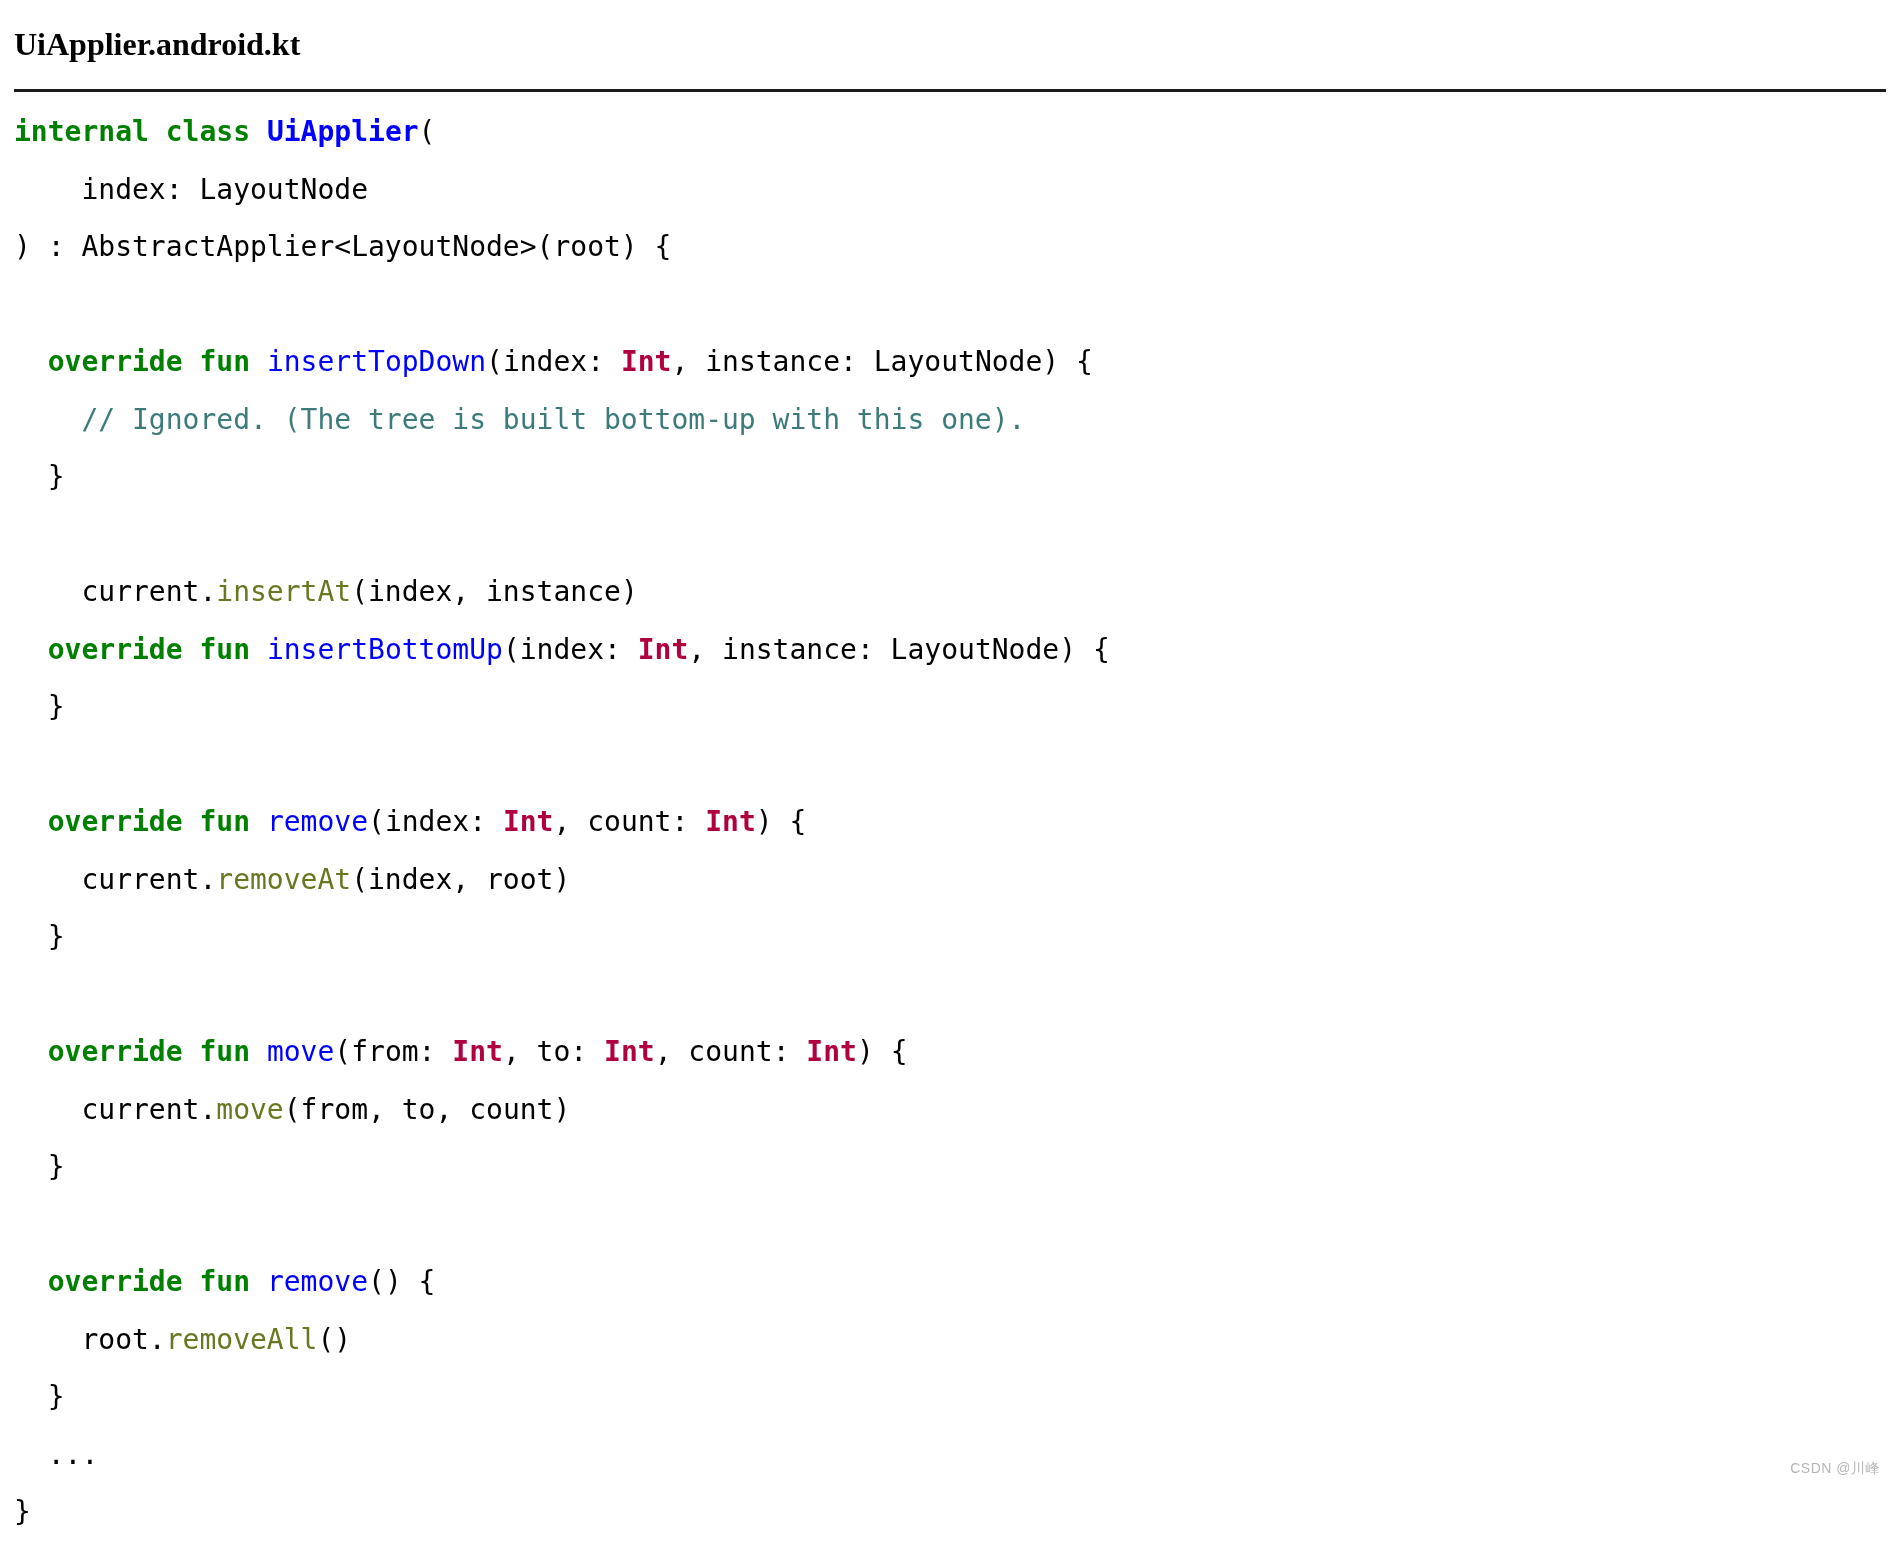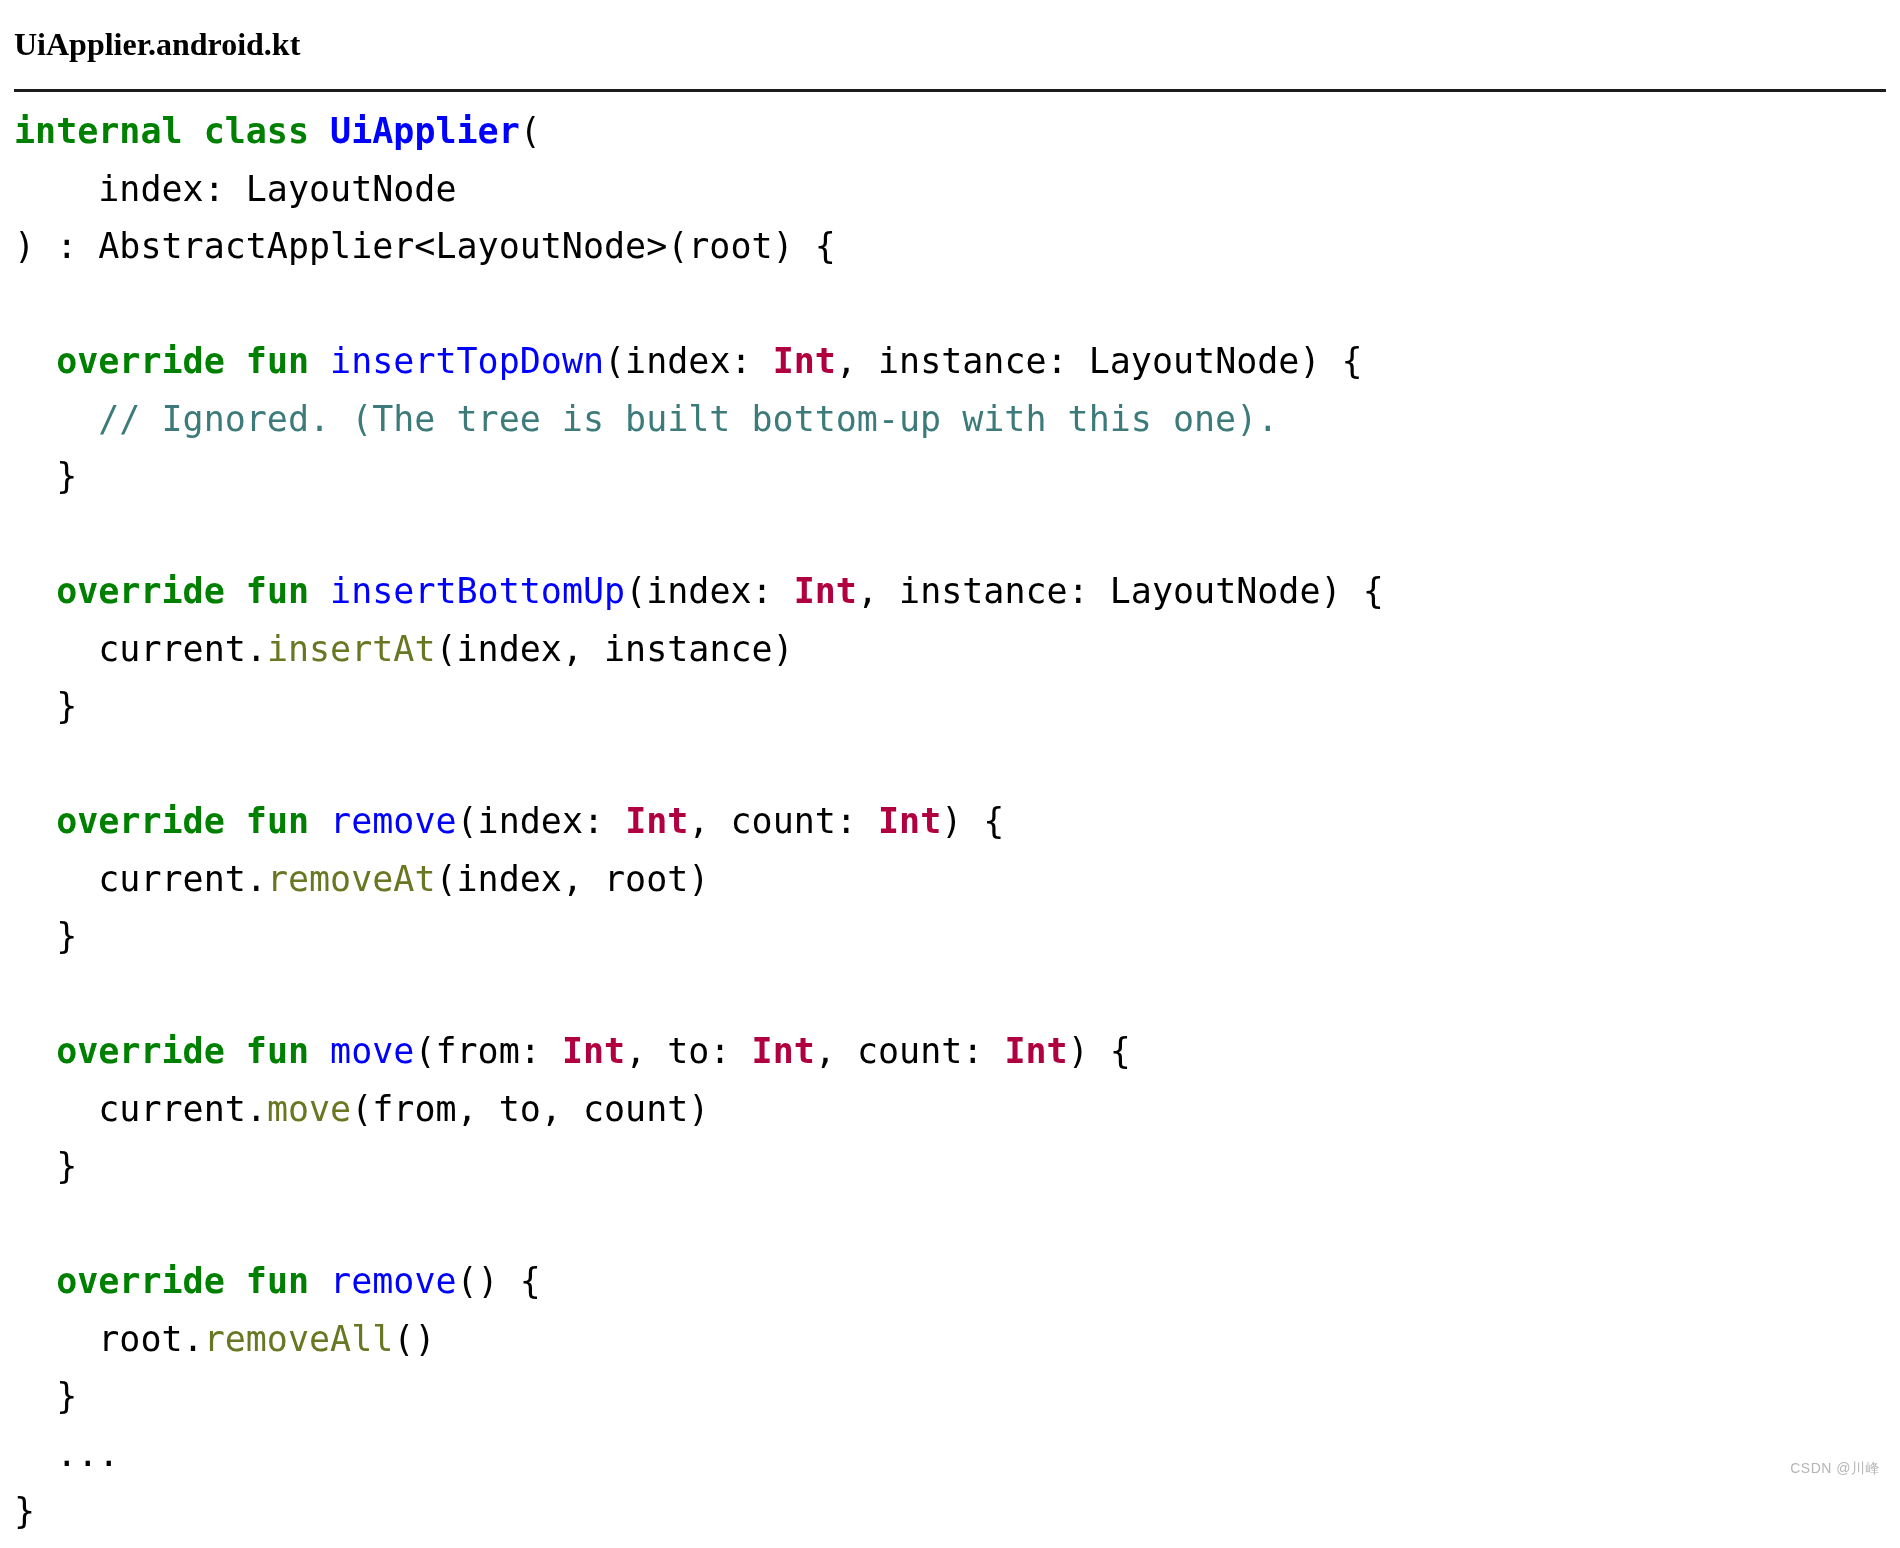--- a/index.html
+++ b/index.html
@@ -30,21 +30,21 @@
   .rule {
     border: none;
     border-top: 3px solid #1c1c1c;
     margin: 0;
   }
   .rule-top { margin-top: 27px; }
   .rule-bottom { margin-top: 8px; }
   .code-block {
     margin: 11px 0 0 0;
     font-family: "DejaVu Sans Mono", "Liberation Mono", monospace;
-    font-size: 35px;
+    font-size: 28px;
   }
   .line {
     height: 57.5px;
     line-height: 57.5px;
     white-space: pre;
     color: var(--c-plain, #000);
   }
   .keyword    { color: var(--c-keyword);    font-weight: bold; }
   .class_name { color: var(--c-class_name); font-weight: bold; }
   .function   { color: var(--c-function); }
@@ -72,22 +72,22 @@
 
   <div class="code-block">
       <div class="line"><span class="keyword">internal</span><span class="plain"> </span><span class="keyword">class</span><span class="plain"> </span><span class="class_name">UiApplier</span><span class="plain">(</span></div>
       <div class="line"><span class="plain">    index: LayoutNode</span></div>
       <div class="line"><span class="plain">) : AbstractApplier&lt;LayoutNode&gt;(root) {</span></div>
       <div class="line">&nbsp;</div>
       <div class="line"><span class="plain">  </span><span class="keyword">override</span><span class="plain"> </span><span class="keyword">fun</span><span class="plain"> </span><span class="function">insertTopDown</span><span class="plain">(index: </span><span class="type">Int</span><span class="plain">, instance: LayoutNode) {</span></div>
       <div class="line"><span class="comment">    // Ignored. (The tree is built bottom-up with this one).</span></div>
       <div class="line"><span class="plain">  }</span></div>
       <div class="line">&nbsp;</div>
+      <div class="line"><span class="plain">    current.</span><span class="method">insertAt</span><span class="plain">(index, instance)</span></div>
       <div class="line"><span class="plain">  </span><span class="keyword">override</span><span class="plain"> </span><span class="keyword">fun</span><span class="plain"> </span><span class="function">insertBottomUp</span><span class="plain">(index: </span><span class="type">Int</span><span class="plain">, instance: LayoutNode) {</span></div>
-      <div class="line"><span class="plain">    current.</span><span class="method">insertAt</span><span class="plain">(index, instance)</span></div>
       <div class="line"><span class="plain">  }</span></div>
       <div class="line">&nbsp;</div>
       <div class="line"><span class="plain">  </span><span class="keyword">override</span><span class="plain"> </span><span class="keyword">fun</span><span class="plain"> </span><span class="function">remove</span><span class="plain">(index: </span><span class="type">Int</span><span class="plain">, count: </span><span class="type">Int</span><span class="plain">) {</span></div>
       <div class="line"><span class="plain">    current.</span><span class="method">removeAt</span><span class="plain">(index, root)</span></div>
       <div class="line"><span class="plain">  }</span></div>
       <div class="line">&nbsp;</div>
       <div class="line"><span class="plain">  </span><span class="keyword">override</span><span class="plain"> </span><span class="keyword">fun</span><span class="plain"> </span><span class="function">move</span><span class="plain">(from: </span><span class="type">Int</span><span class="plain">, to: </span><span class="type">Int</span><span class="plain">, count: </span><span class="type">Int</span><span class="plain">) {</span></div>
       <div class="line"><span class="plain">    current.</span><span class="method">move</span><span class="plain">(from, to, count)</span></div>
       <div class="line"><span class="plain">  }</span></div>
       <div class="line">&nbsp;</div>

